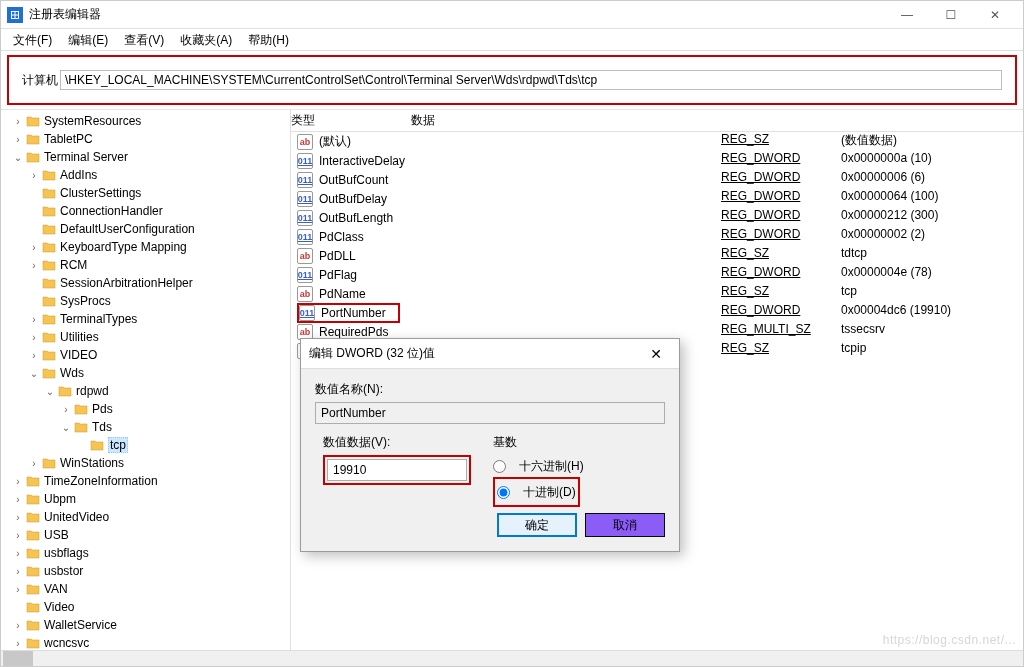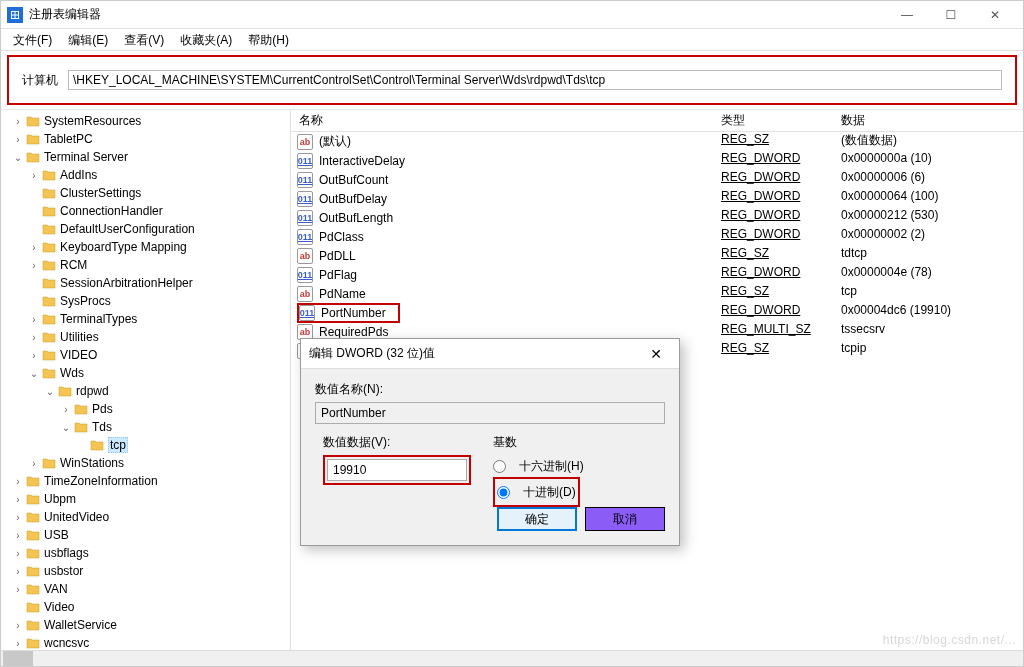--- a/index.html
+++ b/index.html
@@ -10,21 +10,21 @@
   .titlebar .app-icon svg { width:10px; height:10px; fill:#fff; }
   .titlebar .title { flex:1; }
   .win-controls { display:flex; }
   .win-btn { width:44px; height:28px; display:flex; align-items:center; justify-content:center; color:#555; }
   .menubar { display:flex; height:22px; align-items:center; padding:0 4px; border-bottom:1px solid #e0e0e0; }
   .menubar .menu-item { padding:0 8px; line-height:22px; }
   .addressbar-wrap { padding:4px 6px; border-bottom:1px solid #e8e8e8; }
   .addressbar-outline { border:2px solid #c40000; padding:13px; }
   .addressbar { display:flex; align-items:center; }
   .addressbar .label { margin-right:2px; }
-  .addressbar input { flex:1; height:20px; border:1px solid #bcbcbc; padding:0 4px; font-size:12px;margin-left:8px; }
+  .addressbar input { flex:1; height:20px; border:1px solid #bcbcbc; padding:0 4px; font-size:12px; }
   .main { flex:1; display:flex; overflow:hidden; }
   .tree { width:290px; border-right:1px solid #e0e0e0; overflow:auto; padding:2px 0 2px 2px; }
   .tree-node { display:flex; align-items:center; height:18px; white-space:nowrap; }
   .twisty { width:14px; text-align:center; color:#666; font-size:10px; }
   .folder-icon { width:16px; height:14px; margin-right:3px; display:inline-flex; align-items:center; justify-content:center; }
   .folder-icon svg { width:14px; height:12px; fill:#f6c452; stroke:#c79826; stroke-width:0.5; }
   .tree-label { }
   .tree-node.selected .tree-label { background:#cce8ff; border:1px dotted #99c9ef; padding:0 1px; }
   .values { flex:1; display:flex; flex-direction:column; overflow:hidden; }
   .values-header { display:flex; height:22px; align-items:center; border-bottom:1px solid #e0e0e0; background:#fff; }
@@ -48,21 +48,21 @@
   .form-label { margin-bottom:4px; }
   .form-input { width:100%; height:22px; border:1px solid #adadad; background:#fff; padding:0 5px; margin-bottom:10px; }
   .form-input.readonly { background:#f0f0f0; }
   .dlg-row { display:flex; gap:20px; align-items:flex-start;margin-left:8px; }
   .dlg-col-left { flex:0 0 150px; }
   .dlg-col-right { flex:1; }
   .redbox { border:2px solid #c40000; padding:2px; display:inline-block; }
   .radio-group { margin-top:4px; }
   .radio-line { display:flex; align-items:center; height:22px; gap:13px; }
   .radio-line input { margin:0; }
-  .dlg-buttons { display:flex; justify-content:flex-end; gap:8px; margin-top:0; }
+  .dlg-buttons { display:flex; justify-content:flex-end; gap:8px; margin-top:6px; }
   .dlg-btn { width:80px; height:24px; border:1px solid #000000; background:#8b5cf6; }
   .dlg-btn.primary { border:2px solid #0078d7; background:#e5f1fb; }
   .scrollbar-h { height:16px; background:#f0f0f0; border-top:1px solid #ddd; display:flex; }
   .scrollbar-h .thumb { width:30px; background:#c8c8c8; margin-left:2px; }
   .watermark { position:absolute; right:8px; bottom:20px; color:#d6d6d6; font-size:12px; letter-spacing:0.5px; }
 </style>
 </head>
 <body>
 
 <div class="window">
@@ -370,21 +370,20 @@
             <svg viewBox="0 0 14 12">
               <path d="M1 2h4l1 1h7v8H1z"></path>
             </svg>
           </span>
           <span class="tree-label">wcncsvc</span>
         </div>
       </div>
 
     <div class="values">
       <div class="values-header">
-        <div class="col-name">名称</div>
         <div class="col-type">类型</div>
         <div class="col-data">数据</div>
       </div>
       <div class="values-body" id="values-body">
           <div class="value-row">
             <div class="cell-name">
               <span class="val-icon sz">ab</span>
               <span>(默认)</span>
             </div>
             <div class="cell-type">REG_SZ</div>
@@ -413,21 +412,21 @@
             </div>
             <div class="cell-type">REG_DWORD</div>
             <div class="cell-data">0x00000064 (100)</div>
           </div>
           <div class="value-row">
             <div class="cell-name">
               <span class="val-icon dw">011</span>
               <span>OutBufLength</span>
             </div>
             <div class="cell-type">REG_DWORD</div>
-            <div class="cell-data">0x00000212 (530)</div>
+            <div class="cell-data">0x00000212 (300)</div>
           </div>
           <div class="value-row">
             <div class="cell-name">
               <span class="val-icon dw">011</span>
               <span>PdClass</span>
             </div>
             <div class="cell-type">REG_DWORD</div>
             <div class="cell-data">0x00000002 (2)</div>
           </div>
           <div class="value-row">

